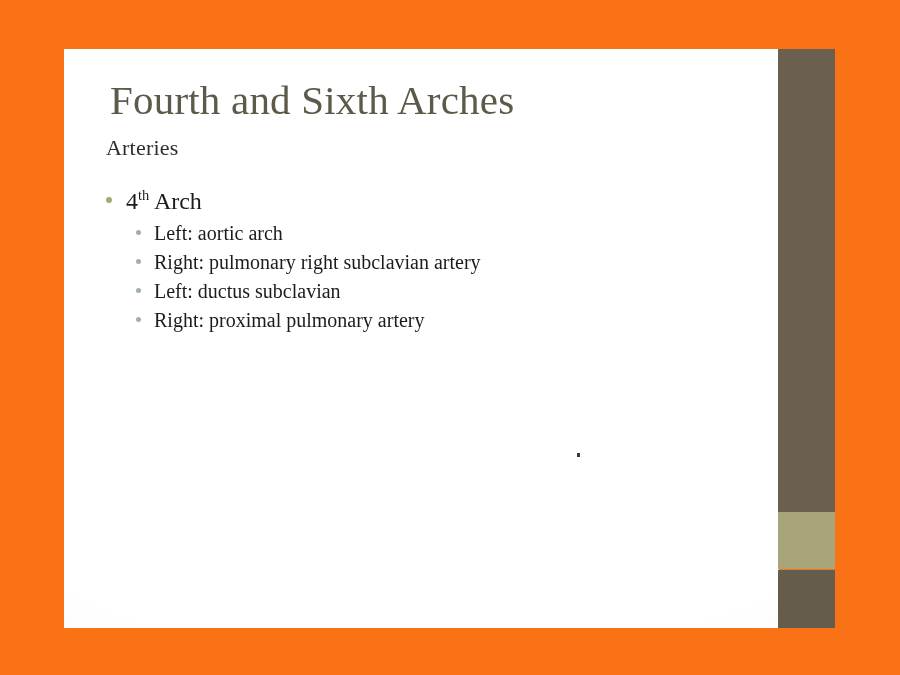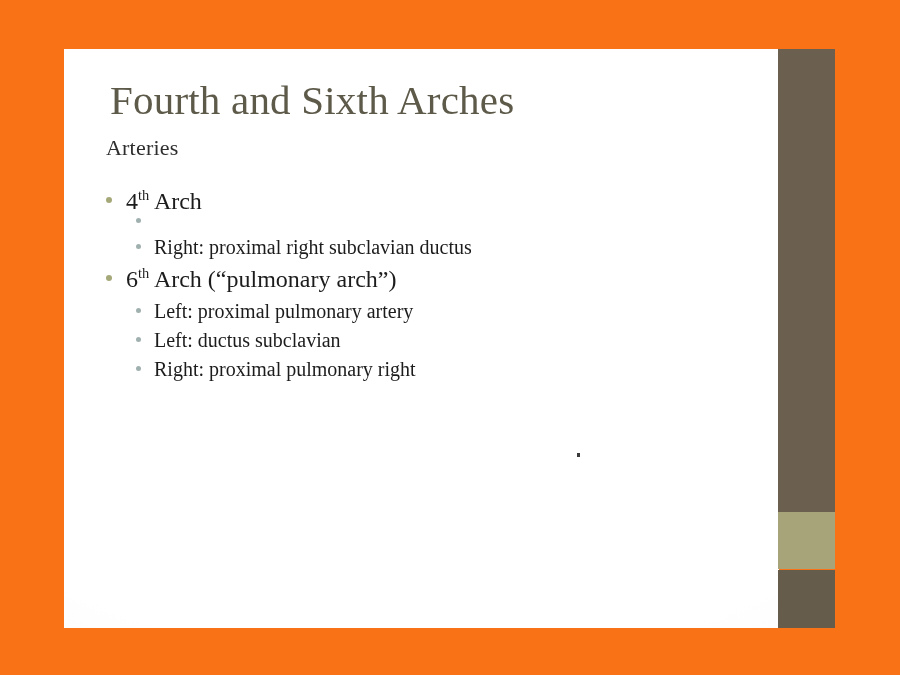--- a/index.html
+++ b/index.html
@@ -151,40 +151,33 @@
 
     <div class="subtitle">Arteries</div>
 
     <div class="body-list">
         <div class="bullet-row lvl1">
           <span class="dot"></span>
           <span class="bullet-text">4<sup>th</sup> Arch</span>
         </div>
         <div class="bullet-row lvl2">
           <span class="dot"></span>
+          <span class="bullet-text">Left: aortic arch</span>
         </div>
         <div class="bullet-row lvl2">
           <span class="dot"></span>
-          <span class="bullet-text">Right: proximal right subclavian ductus</span>
-        </div>
-        <div class="bullet-row lvl1">
-          <span class="dot"></span>
-          <span class="bullet-text">6<sup>th</sup> Arch (“pulmonary arch”)</span>
-        </div>
-        <div class="bullet-row lvl2">
-          <span class="dot"></span>
-          <span class="bullet-text">Left: proximal pulmonary artery</span>
+          <span class="bullet-text">Right: pulmonary right subclavian artery</span>
         </div>
         <div class="bullet-row lvl2">
           <span class="dot"></span>
           <span class="bullet-text">Left: ductus subclavian</span>
         </div>
         <div class="bullet-row lvl2">
           <span class="dot"></span>
-          <span class="bullet-text">Right: proximal pulmonary right</span>
+          <span class="bullet-text">Right: proximal pulmonary artery</span>
         </div>
       </div>
 
     <div class="speck"></div>
 
   </div>
 
   <div class="band band-top"></div>
   <div class="band band-accent"></div>
   <div class="band band-bottom"></div>

